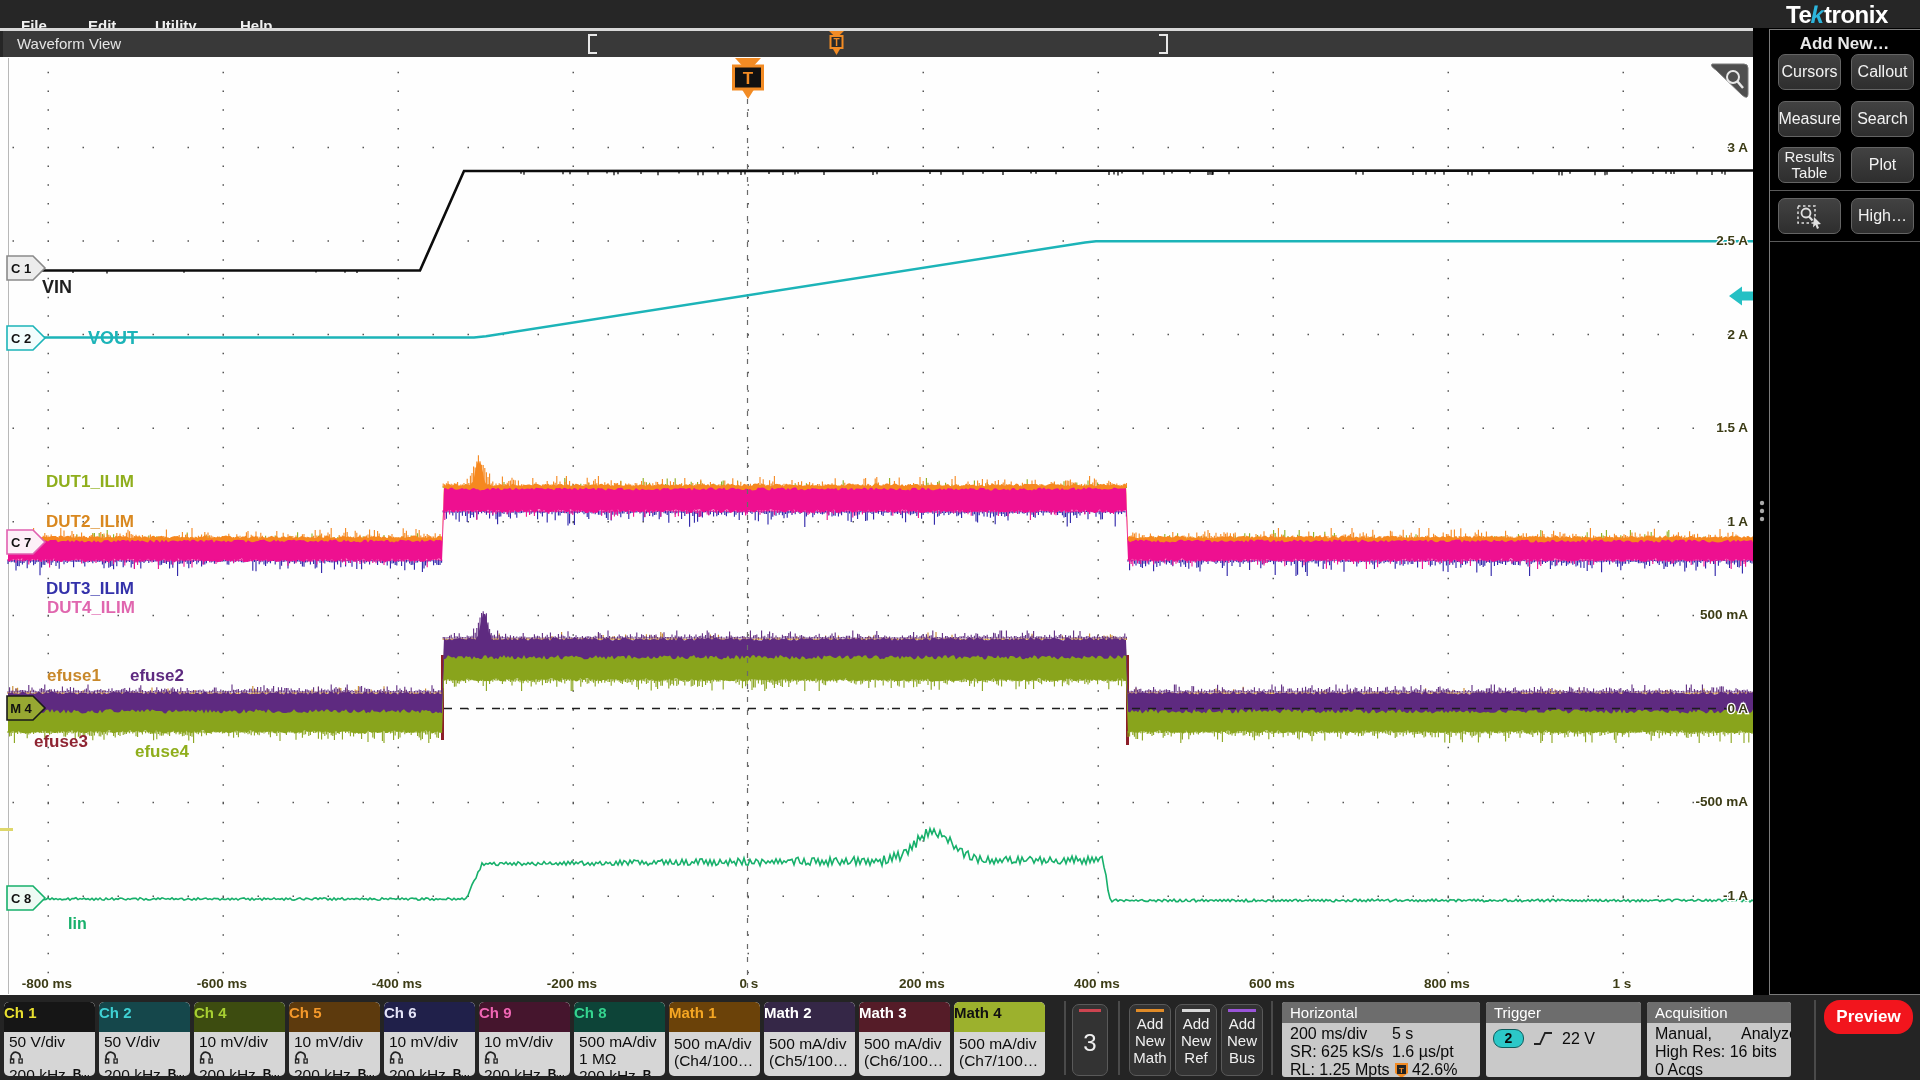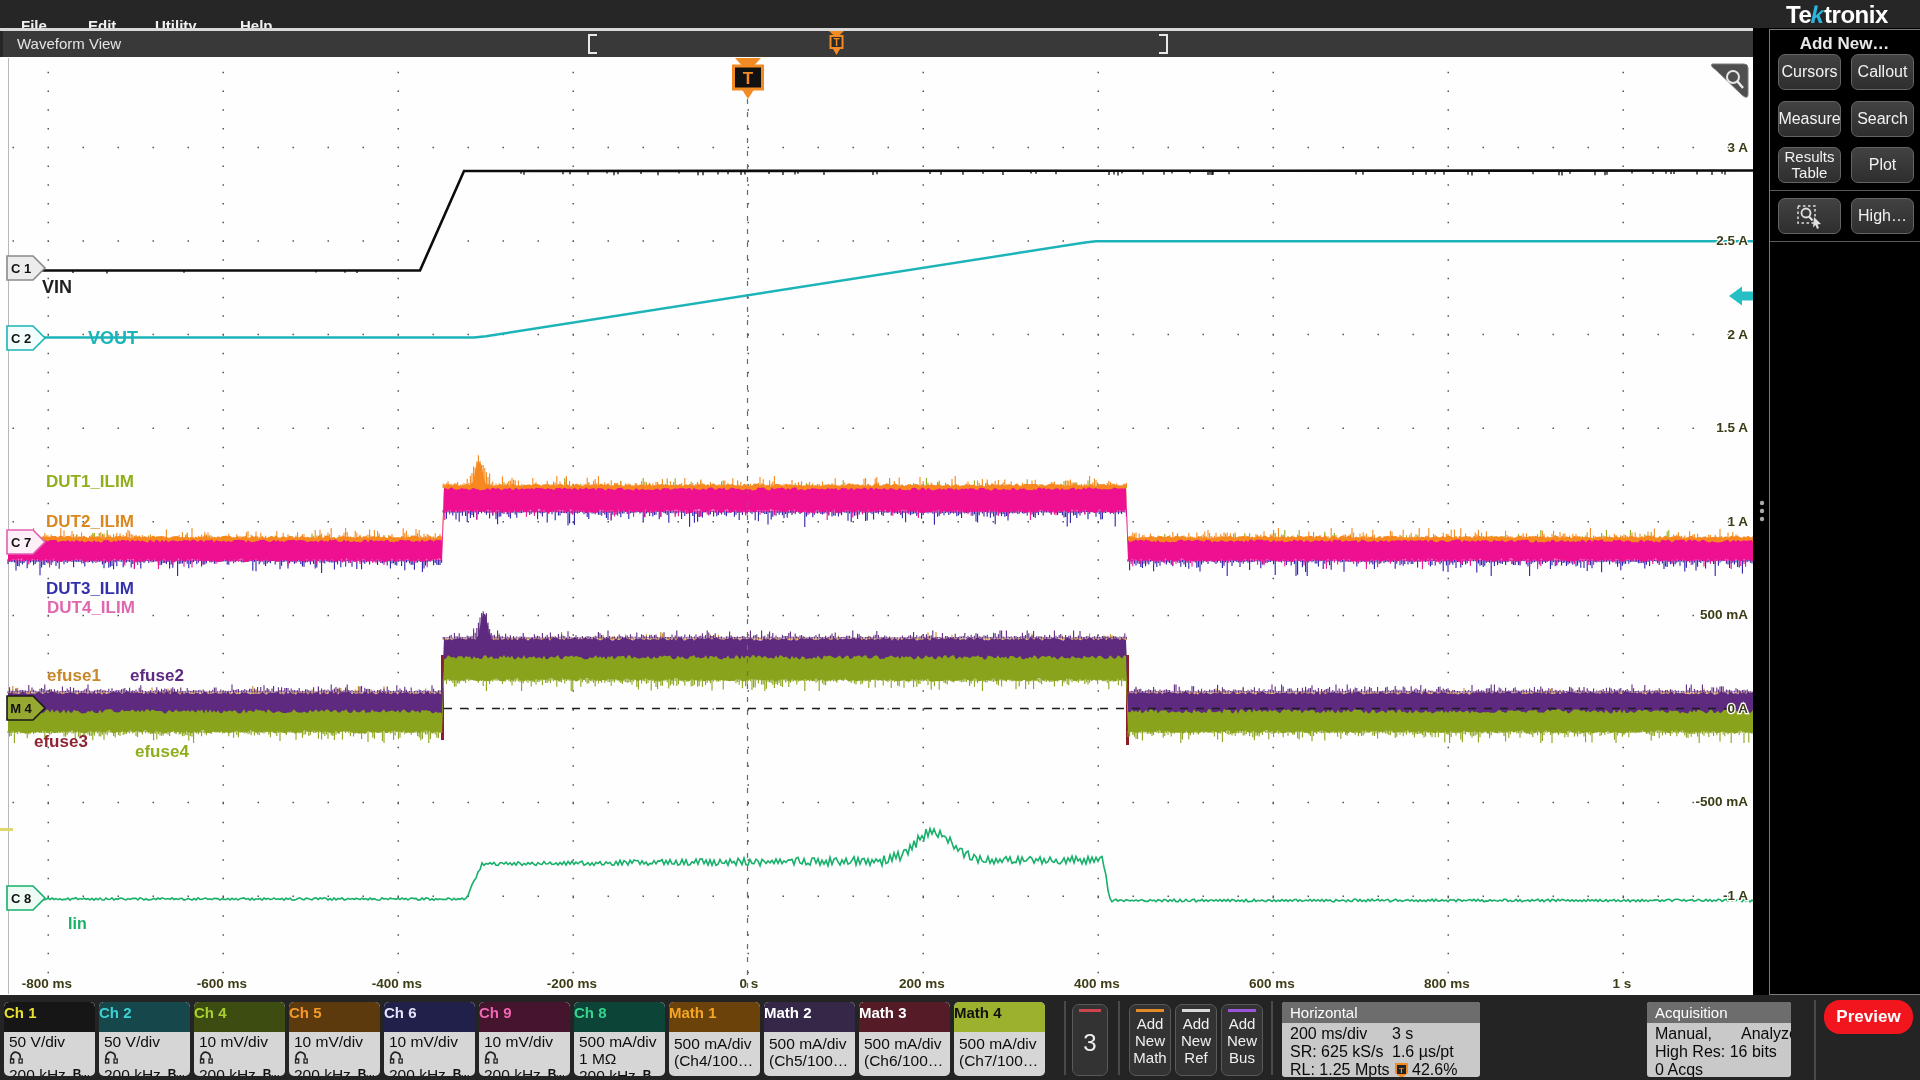--- a/index.html
+++ b/index.html
@@ -290,32 +290,42 @@
   </div>
   <div class="dkbtn" style="left:1221px; width:42px">
     <div class="topline" style="background:#9a55d8"></div>
     <div class="addtxt">Add<br>New<br>Bus</div>
   </div>
   <div class="vsep" style="left:1271px"></div>
   <div class="panel" style="left:1282px; width:198px">
     <div class="ph">Horizontal</div>
     <div class="pb">
       <span style="left:8px;top:2px">200 ms/div</span>
-        <span style="left:110px;top:2px">3 s</span>
+        <span style="left:110px;top:2px">5 s</span>
       <span style="left:8px;top:20px">SR: 625 kS/s</span>
         <span style="left:110px;top:20px">1.6 µs/pt</span>
       <span style="left:8px;top:38px">RL: 1.25 Mpts</span>
       <span style="left:113px;top:38px"><svg width="13" height="15" viewBox="0 0 13 15" style="vertical-align:-3px">
             <polygon points="0,0 13,0 13,10 6.5,15 0,10" fill="#f28b24"></polygon>
             <rect x="2" y="2" width="9" height="9" fill="#222"></rect>
             <text x="6.5" y="9.5" font-size="8" font-weight="700" fill="#f28b24" text-anchor="middle">T</text>
           </svg></span>
       <span style="left:130px;top:38px">42.6%</span>
     </div>
   </div>
+  <div class="panel" style="left:1486px; width:155px">
+    <div class="ph">Trigger</div>
+    <div class="pb">
+      <span style="left:7px;top:6px;width:31px;height:19px;background:#2cc8c8;border:1.5px solid #0e5d5d;border-radius:9px;text-align:center;font-size:14px;line-height:17px;font-weight:600">2</span>
+      <span style="left:46px;top:6px"><svg width="22" height="18" viewBox="0 0 22 18">
+            <polyline points="2,15 8,15 13,4 20,4" fill="none" stroke="#222" stroke-width="1.8"></polyline>
+          </svg></span>
+      <span style="left:76px;top:7px">22 V</span>
+    </div>
+  </div>
   <div class="panel" style="left:1647px; width:144px">
     <div class="ph">Acquisition</div>
     <div class="pb">
       <span style="left:8px;top:2px">Manual,</span>
         <span style="left:94px;top:2px">Analyze</span>
       <span style="left:8px;top:20px">High Res: 16 bits</span>
       <span style="left:8px;top:38px">0 Acqs</span>
     </div>
   </div>
   <div class="vsep" style="left:1814px; top:5px; height:80px"></div>

